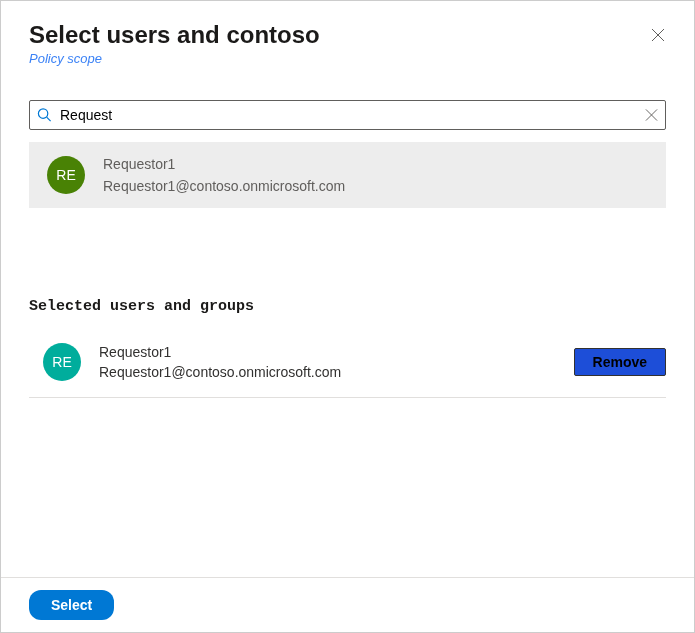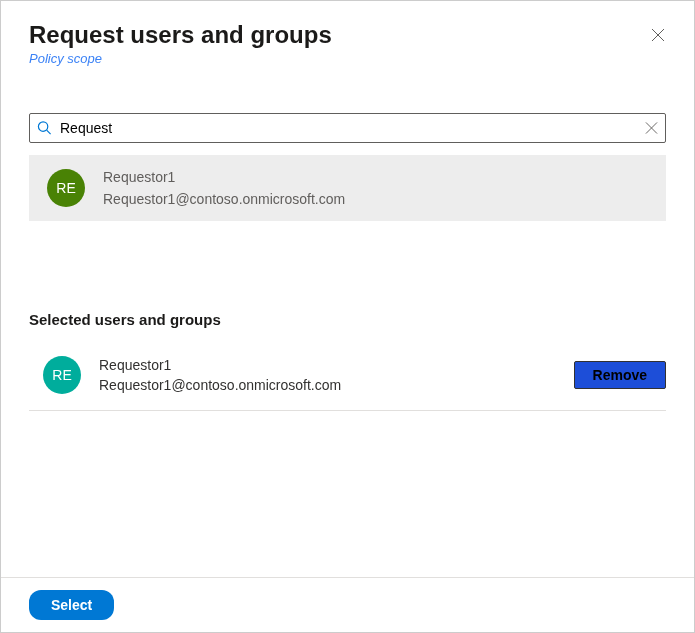--- a/index.html
+++ b/index.html
@@ -41,21 +41,21 @@
       justify-content: center;
       color: #605e5c;
     }
     .close-btn svg { width: 14px; height: 14px; }
     .content {
       padding: 0 28px;
       flex: 1;
       overflow: auto;
     }
     .search-wrap {
-      margin-top: 39px;
+      margin-top: 26px;
       position: relative;
     }
     .search-input {
       width: 100%;
       height: 30px;
       border: 1px solid #605e5c;
       border-radius: 2px;
       padding: 0 30px 0 30px;
       font-size: 14px;
       font-family: inherit;
@@ -105,20 +105,21 @@
     .avatar.teal { background: #00ad9c; }
     .result-text { display:flex; flex-direction:column; gap: 6px; }
     .result-name { font-size: 14px; color: #605e5c; }
     .result-email { font-size: 14px; color: #605e5c; }
     .result-status { font-size: 14px; color: #605e5c; }
     .section-heading {
       font-size: 15px;
       font-weight: 600;
       color: #1b1a19;
       margin-top: 90px;
+      font-family: Liberation Mono, monospace;
     }
     .selected-list {
       margin-top: 24px;
     }
     .selected-item {
       display: flex;
       align-items: center;
       gap: 18px;
       padding: 4px 0 16px 14px;
       border-bottom: 1px solid #e1dfdd;
@@ -150,21 +151,21 @@
       font-size: 14px;
       font-weight: 600;
       font-family: inherit;
       cursor: pointer;
     }
   </style>
 </head>
 <body>
 
 <div class="header">
-  <div class="title">Request users and groups</div>
+  <div class="title">Select users and contoso</div>
   <div class="subtitle">Policy scope</div>
   <div class="close-btn">
     <svg viewBox="0 0 14 14" fill="none" stroke="currentColor" stroke-width="1">
       <line x1="1" y1="1" x2="13" y2="13"></line>
       <line x1="13" y1="1" x2="1" y2="13"></line>
     </svg>
   </div>
 </div>
 
 <div class="content">

